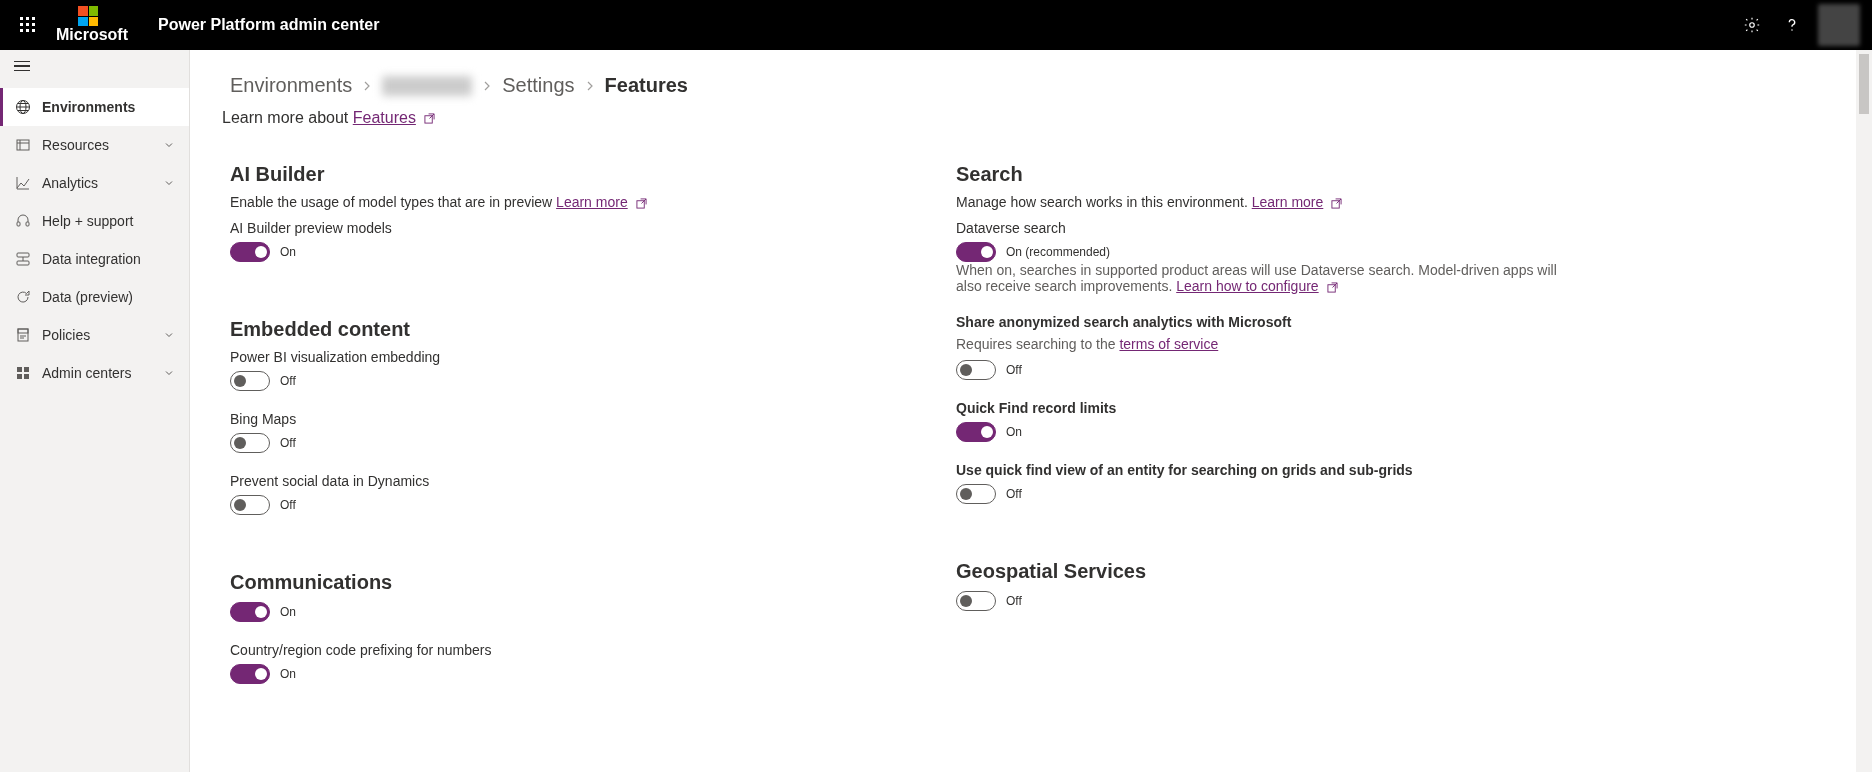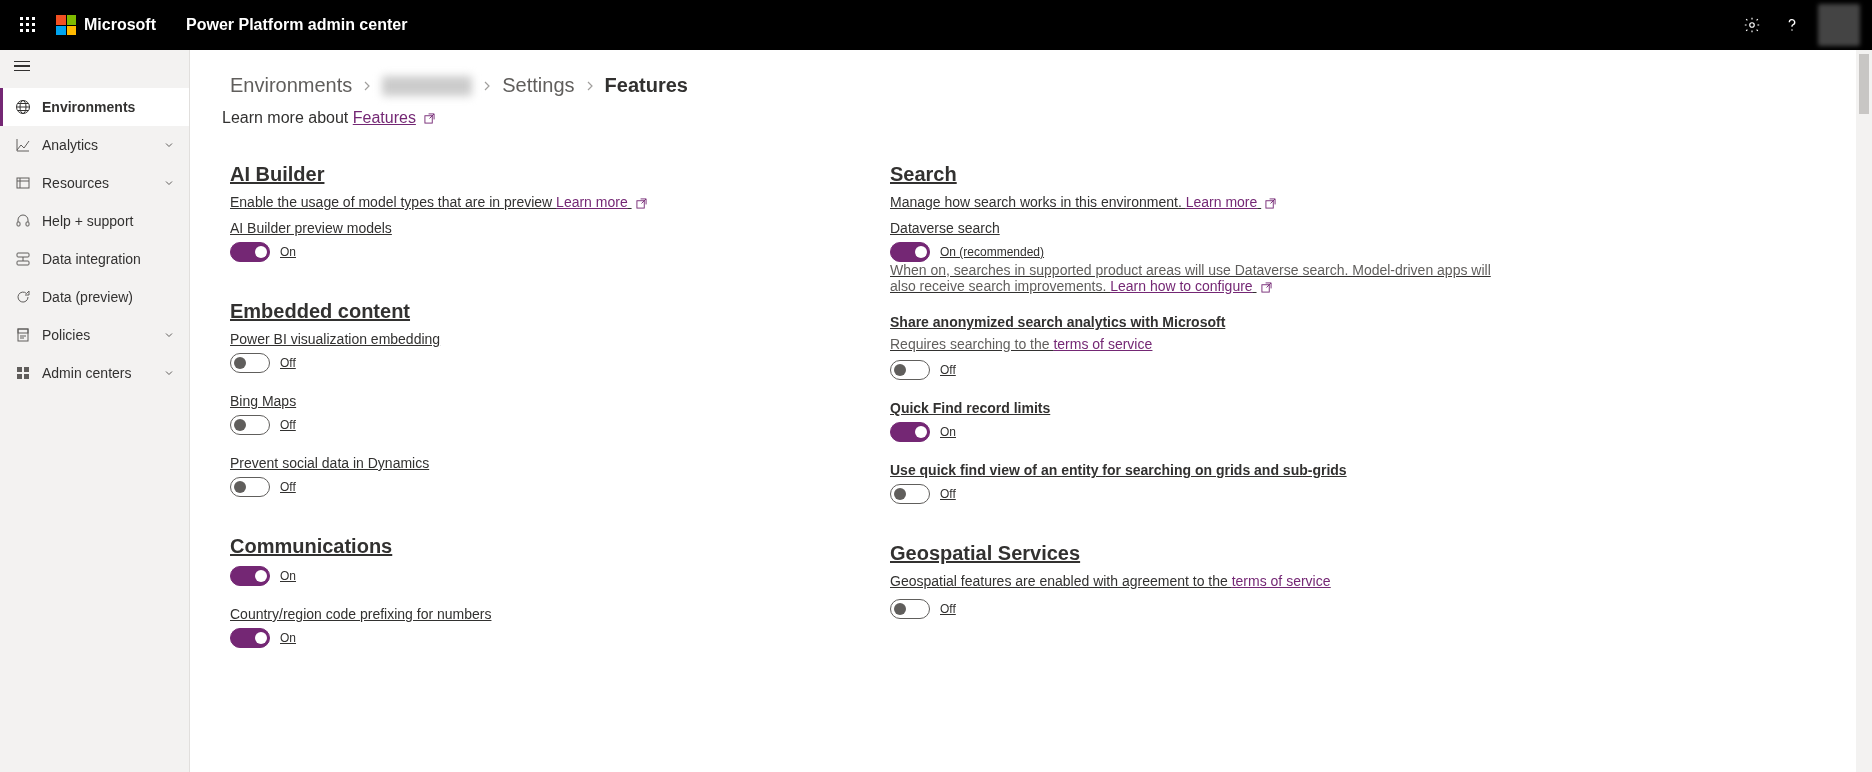--- a/index.html
+++ b/index.html
@@ -1,21 +1,21 @@
 <!DOCTYPE html>
 <html><head>
   <meta charset="utf-8">
   <style>
     * { margin: 0; padding: 0; box-sizing: border-box; }
     body { font-family: "Segoe UI", -apple-system, sans-serif; font-size: 14px; color: #323130; background: #fff; overflow: hidden; }
     
     
     .top-header { background: #000; height: 50px; display: flex; align-items: center; color: #fff; padding: 0 12px; }
     .app-launcher { width: 32px; height: 32px; display: flex; align-items: center; justify-content: center; cursor: pointer; }
-    .ms-logo { display: flex; align-items: center; margin-left: 12px; margin-right: 20px; }
+    .ms-logo { display: flex; align-items: center; margin-left: 12px; margin-right: 20px; flex-direction: column; }
     .ms-logo-squares { width: 20px; height: 20px; margin-right: 8px; display: grid; grid-template: 1fr 1fr/1fr 1fr; gap: 1px; }
     .ms-logo-squares div:nth-child(1){background:#f25022}.ms-logo-squares div:nth-child(2){background:#7fba00}.ms-logo-squares div:nth-child(3){background:#00a4ef}.ms-logo-squares div:nth-child(4){background:#ffb900}
     .ms-logo-text { font-size: 16px; font-weight: 600; }
     .product-name { font-size: 16px; font-weight: 700; margin-left: 10px; }
     .header-spacer { flex: 1; }
     .header-icon { width: 40px; height: 40px; display: flex; align-items: center; justify-content: center; cursor: pointer; color: #fff; }
     .avatar-blur { width: 42px; height: 42px; background: #444; filter: blur(2px); border-radius: 2px; margin-left: 6px; }
     
     .layout { display: flex; height: calc(100vh - 50px); }
     
@@ -40,38 +40,38 @@
     .breadcrumb { display: flex; align-items: center; gap: 10px; font-size: 20px; margin-bottom: 12px; }
     .breadcrumb-link { color: #605e5c; cursor: pointer; }
     .breadcrumb-sep { color: #a19f9d; font-size: 14px; }
     .breadcrumb-blur { filter: blur(4px); background: #ccc; border-radius: 2px; width: 90px; height: 20px; }
     .breadcrumb-current { color: #323130; font-weight: 600; }
     
     .learn-more-row { font-size: 16px; color: #323130; margin-bottom: 36px; margin-left: -8px; }
     .link { color: #742774; text-decoration: underline; cursor: pointer; }
     .ext-icon { display: inline-block; margin-left: 4px; vertical-align: middle; }
     
-    .content-grid { display: flex; gap: 40px; text-decoration: underline; }
+    .content-grid { display: flex; gap: 106px; }
     .col { flex: 1; max-width: 620px; }
     
     .section-title { font-size: 20px; font-weight: 600; margin-bottom: 8px; color: #323130; }
     .section-desc { font-size: 14px; color: #323130; margin-bottom: 10px; }
     
     .setting { margin-bottom: 20px; }
     .setting-label { font-size: 14px; color: #323130; margin-bottom: 6px; font-weight: 400; }
     .setting-sublabel { font-size: 14px; color: #605e5c; margin-bottom: 6px; }
     
     .toggle-row { display: flex; align-items: center; gap: 10px; }
     .toggle { width: 40px; height: 20px; border-radius: 10px; background: #fff; border: 1px solid #605e5c; position: relative; cursor: pointer; flex-shrink:0; }
     .toggle::after { content:""; position:absolute; width:12px; height:12px; border-radius:50%; background:#605e5c; top:3px; left:3px; transition: all .1s; }
     .toggle.on { background: #742774; border-color: #742774; }
     .toggle.on::after { background:#fff; left: 24px; }
     .toggle-state { font-size: 12px; color: #323130; }
     
-    .section-gap { margin-top: 38px; }
+    .section-gap { margin-top: 56px; }
     
     svg { display: block; }
   </style>
 </head>
 <body>
 
 <div class="top-header">
   <div class="app-launcher">
     <svg width="16" height="16" viewBox="0 0 16 16">
         <g fill="#fff">
@@ -131,39 +131,39 @@
               <circle cx="8" cy="8" r="6.5"></circle>
               <ellipse cx="8" cy="8" rx="3" ry="6.5"></ellipse>
               <path d="M2 8h12M3 4.5h10M3 11.5h10"></path>
             </svg>
           </span>
           <span class="nav-label">Environments</span>
         </div>
         <div class="nav-item">
           <span class="nav-icon">
             <svg width="16" height="16" viewBox="0 0 16 16" fill="none" stroke="currentColor" stroke-width="1">
-              <path d="M2 13l4-5 3 3 5-7"></path>
-              <path d="M2 2v12h12"></path>
-            </svg>
-          </span>
-          <span class="nav-label">Analytics</span>
+              <rect x="2" y="3" width="12" height="10"></rect>
+              <path d="M2 6h12M5 3v10"></path>
+            </svg>
+          </span>
+          <span class="nav-label">Resources</span>
           <span class="nav-chevron">
             <svg width="12" height="12" viewBox="0 0 12 12">
               <path d="M3 4.5l3 3 3-3" fill="none" stroke="currentColor" stroke-width="1"></path>
             </svg>
           </span>
         </div>
         <div class="nav-item">
           <span class="nav-icon">
             <svg width="16" height="16" viewBox="0 0 16 16" fill="none" stroke="currentColor" stroke-width="1">
-              <rect x="2" y="3" width="12" height="10"></rect>
-              <path d="M2 6h12M5 3v10"></path>
-            </svg>
-          </span>
-          <span class="nav-label">Resources</span>
+              <path d="M2 13l4-5 3 3 5-7"></path>
+              <path d="M2 2v12h12"></path>
+            </svg>
+          </span>
+          <span class="nav-label">Analytics</span>
           <span class="nav-chevron">
             <svg width="12" height="12" viewBox="0 0 12 12">
               <path d="M3 4.5l3 3 3-3" fill="none" stroke="currentColor" stroke-width="1"></path>
             </svg>
           </span>
         </div>
         <div class="nav-item">
           <span class="nav-icon">
             <svg width="16" height="16" viewBox="0 0 16 16" fill="none" stroke="currentColor" stroke-width="1">
               <path d="M3 9V7a5 5 0 0 1 10 0v2"></path>
@@ -368,23 +368,20 @@
 
         <div class="setting">
           <div class="setting-label" style="font-weight:600">Use quick find view of an entity for searching on grids and sub-grids</div>
           <div class="toggle-row">
             <div class="toggle"></div>
             <span class="toggle-state">Off</span>
           </div>
         </div>
 
         <div class="section-title section-gap">Geospatial Services</div>
-        <div class="section-desc">
-          <span>Geospatial features are enabled with agreement to the </span><span class="link">terms of service</span>
-        </div>
         <div class="toggle-row">
           <div class="toggle"></div>
           <span class="toggle-state">Off</span>
         </div>
       </div>
     </div>
   </div>
   <div class="scrollbar-fake"></div>
 </div>
 

